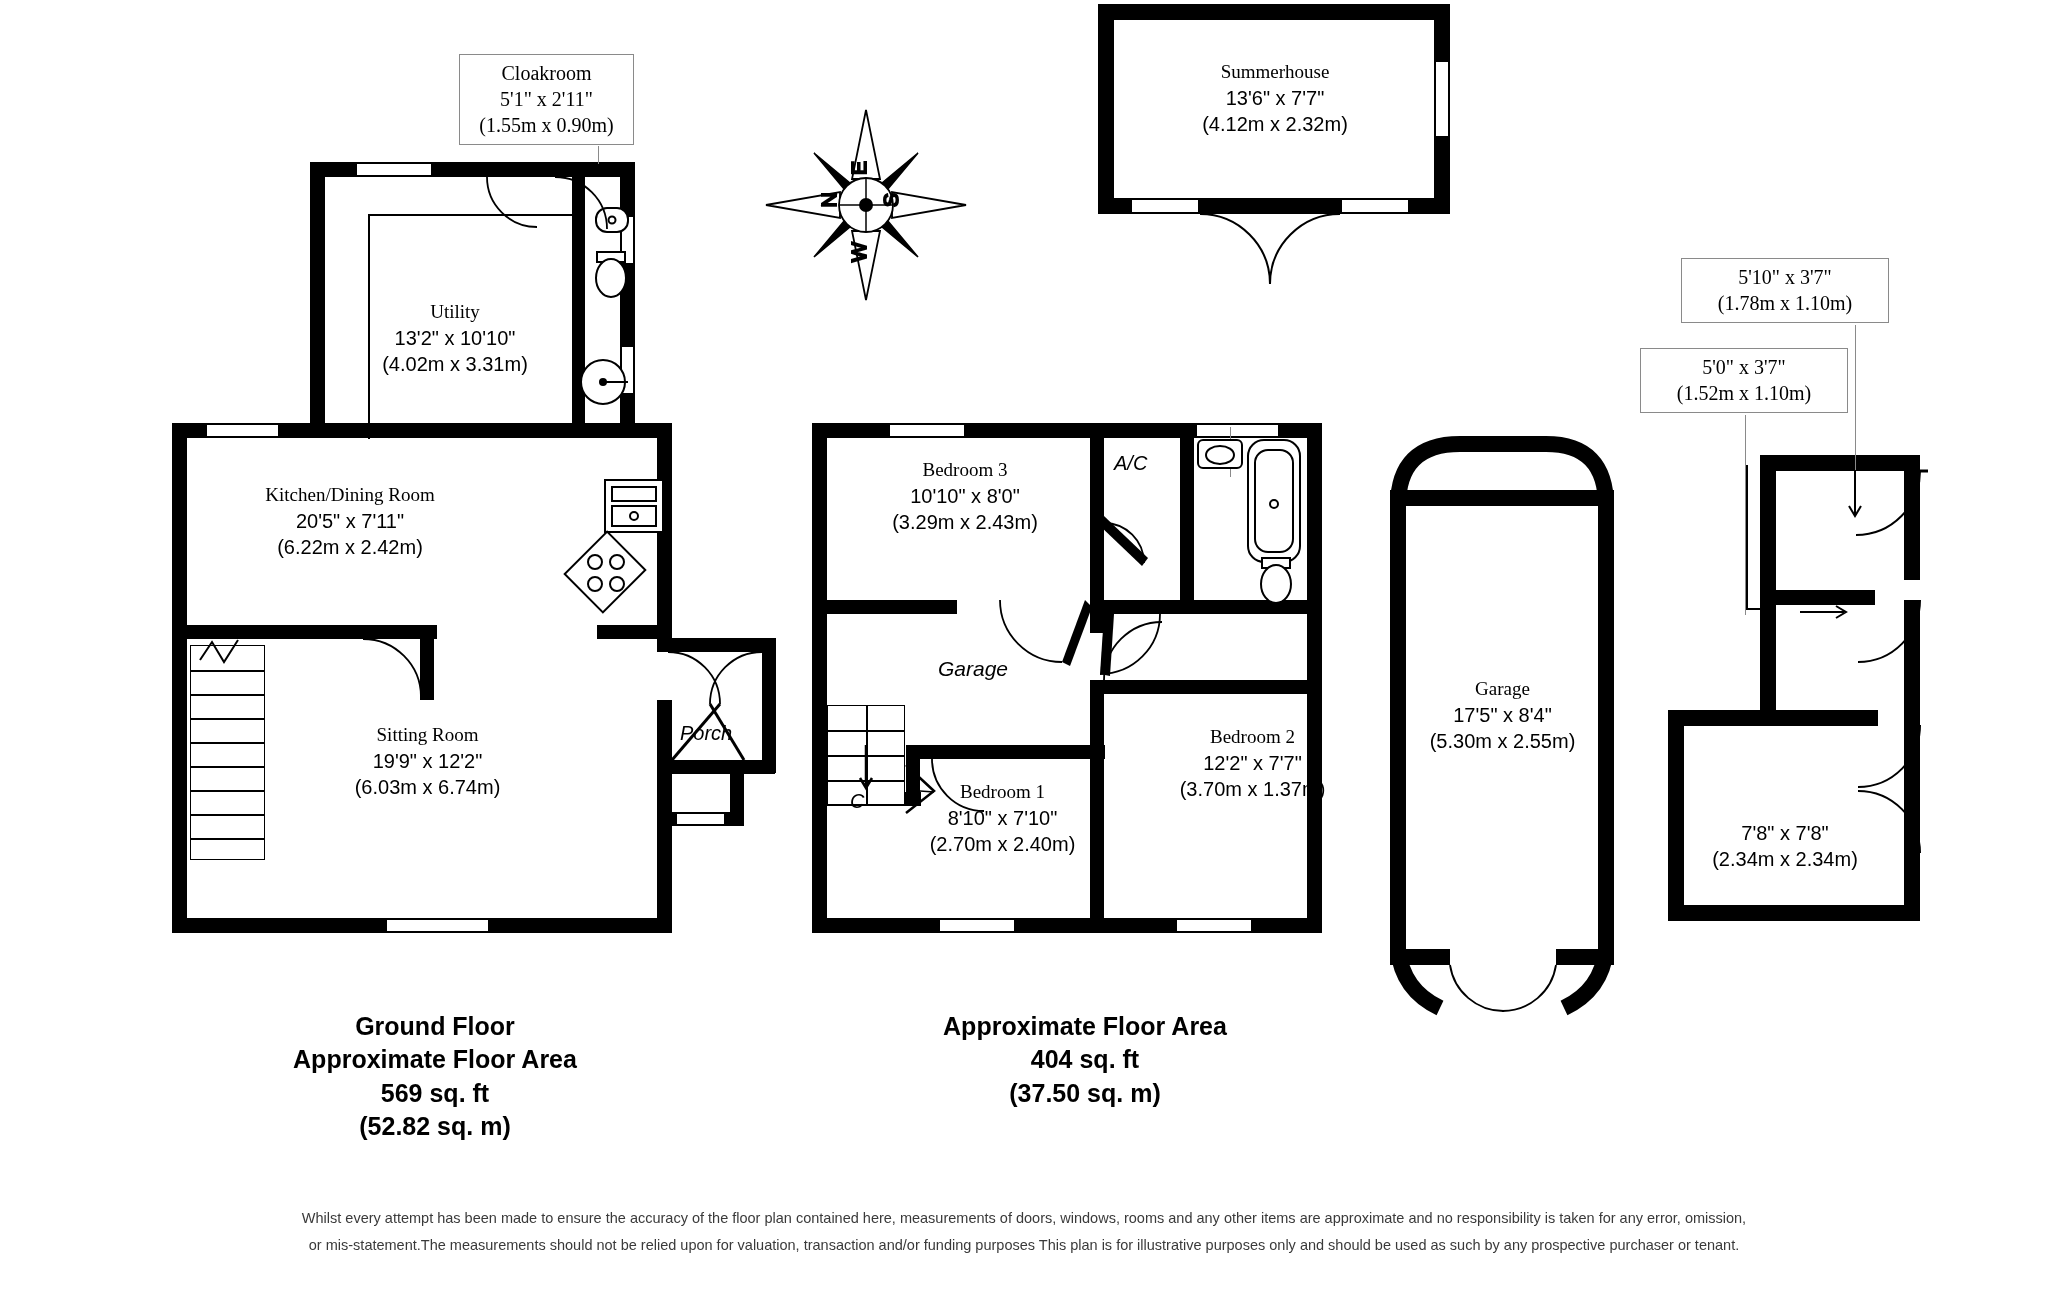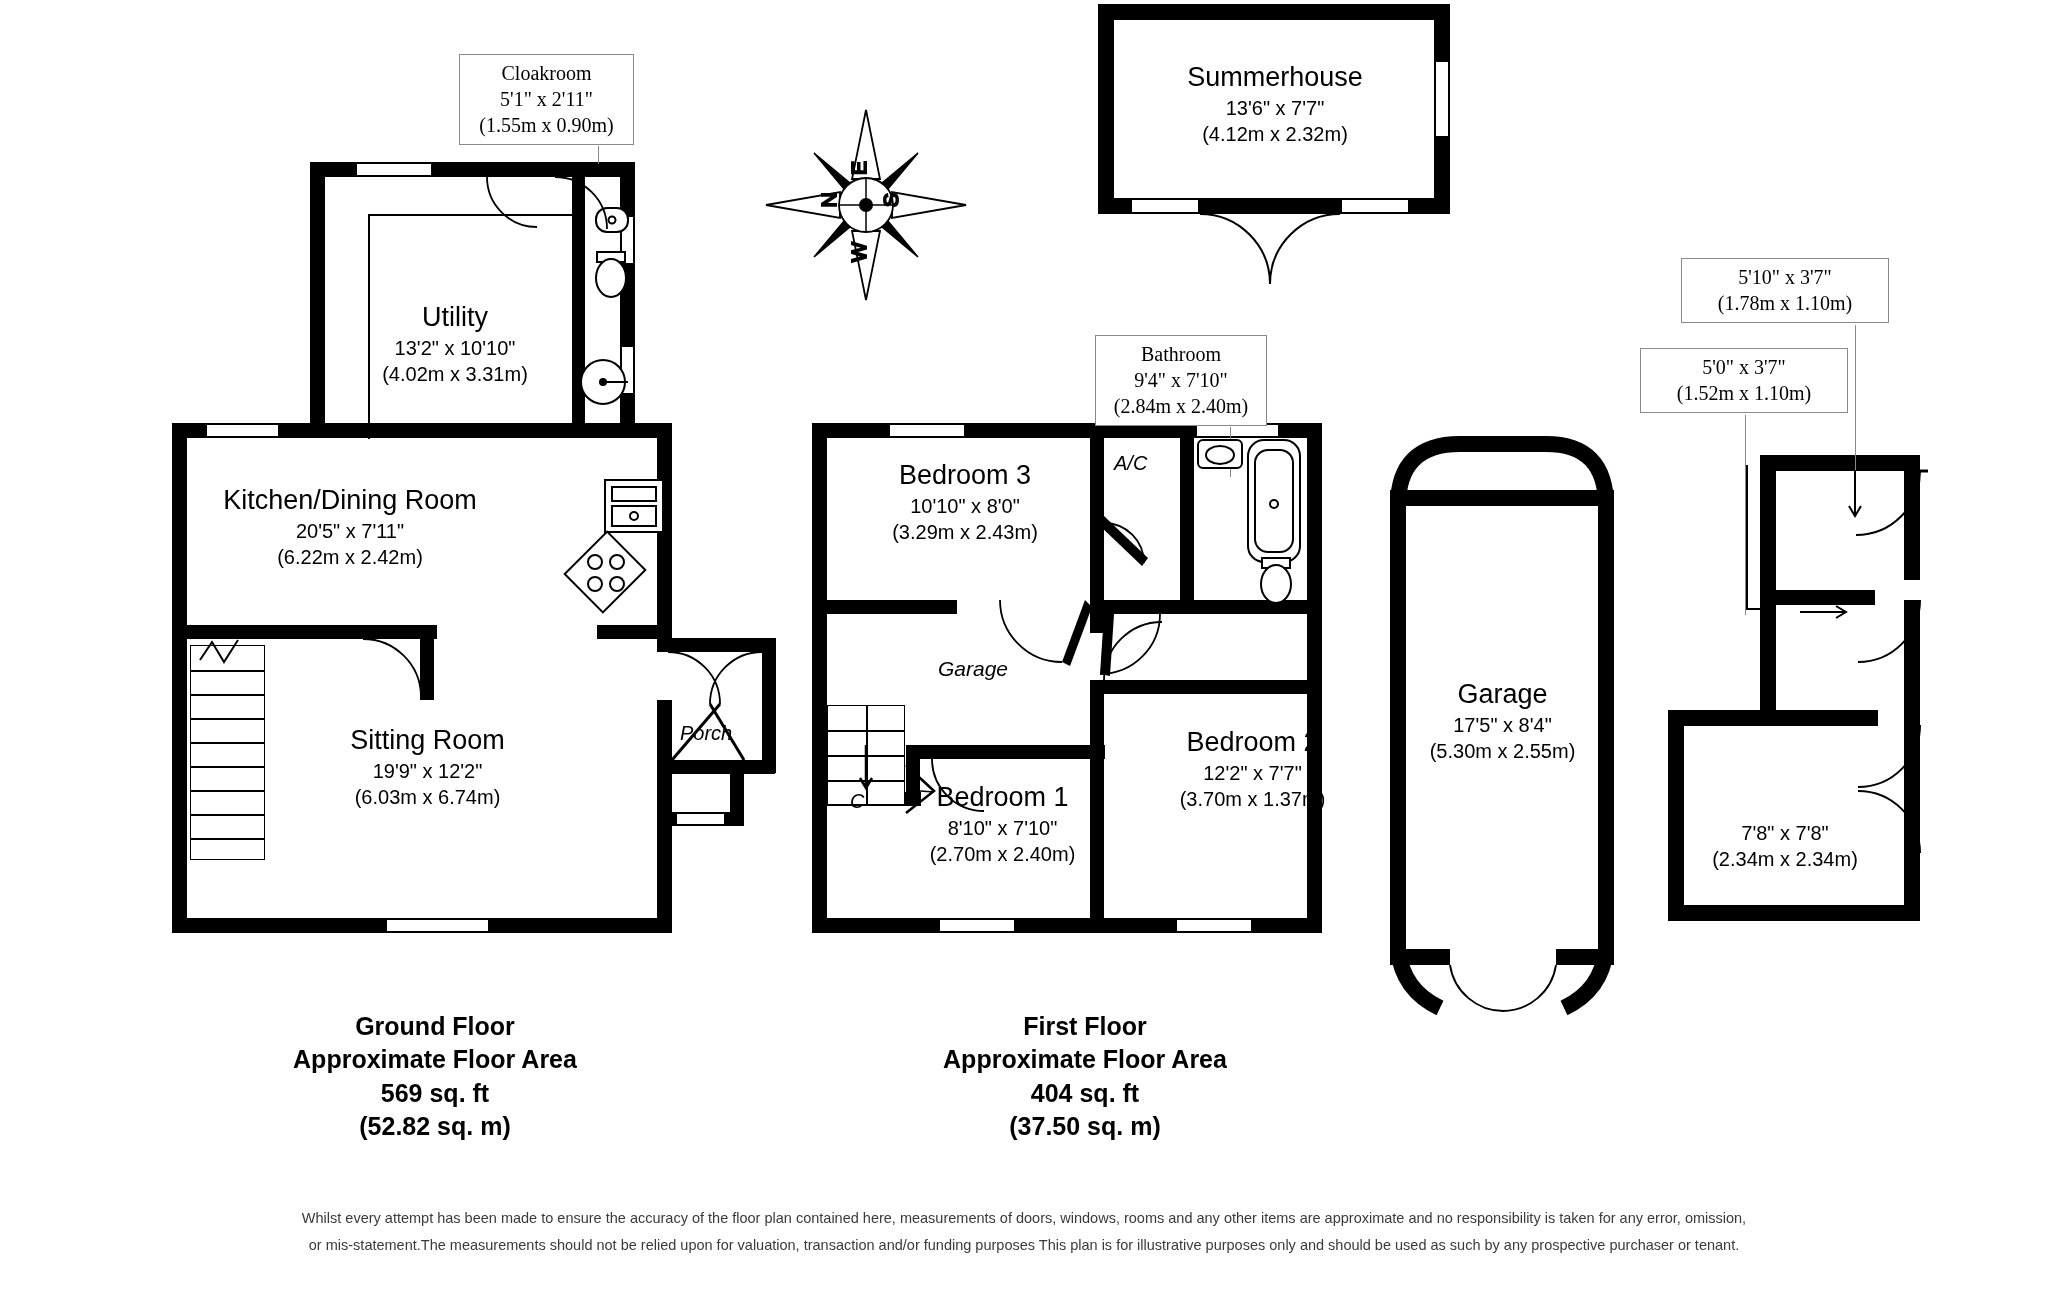--- a/index.html
+++ b/index.html
@@ -35,21 +35,21 @@
     box-sizing: border-box;
   }
   .label {
     position: absolute;
     text-align: center;
     line-height: 1.30;
     white-space: nowrap;
     font-size: 20px;
   }
   .label .ln { display: block; }
-  .label .nm { font-size: 27px; }
+  .label .nm { font-size: 19px; font-family: Liberation Serif, serif; }
   .callout {
     position: absolute;
     border: 1px solid #8a8a8a;
     background: #ffffff;
     text-align: center;
     line-height: 1.30;
     padding: 5px 10px 6px 10px;
     font-size: 20px;
     white-space: nowrap;
     box-sizing: border-box;
@@ -245,25 +245,20 @@
     <span class="ln">12'2" x 7'7"</span>
     <span class="ln">(3.70m x 1.37m)</span>
   </div>
 
   <div class="label" style="left:885px;top:780px;width:235px;">
     <span class="ln nm">Bedroom 1</span>
     <span class="ln">8'10" x 7'10"</span>
     <span class="ln">(2.70m x 2.40m)</span>
   </div>
 
-  <div class="callout" style="left:1095px;top:335px;width:172px;">
-    <span class="ln">Bathroom</span>
-    <span class="ln">9'4" x 7'10"</span>
-    <span class="ln">(2.84m x 2.40m)</span>
-  </div>
   <div class="leader" style="left:1230px;top:427px;height:50px;"></div>
 
   <div class="wall" style="left:1390px;top:490px;width:16px;height:475px;"></div>
   <div class="wall" style="left:1598px;top:490px;width:16px;height:475px;"></div>
   <div class="wall" style="left:1390px;top:490px;width:224px;height:16px;"></div>
   <div class="wall" style="left:1390px;top:949px;width:60px;height:16px;"></div>
   <div class="wall" style="left:1556px;top:949px;width:58px;height:16px;"></div>
 
   <div class="label" style="left:1385px;top:677px;width:235px;">
     <span class="ln nm">Garage</span>
@@ -303,21 +298,20 @@
   <div class="leader" style="left:1745px;top:415px;height:200px;"></div>
 
   <div class="floor-caption" style="left:200px;top:1010px;width:470px;">
     <span class="ln">Ground Floor</span>
     <span class="ln">Approximate Floor Area</span>
     <span class="ln">569 sq. ft</span>
     <span class="ln">(52.82 sq. m)</span>
   </div>
 
   <div class="floor-caption" style="left:850px;top:1010px;width:470px;">
-    <span class="ln">First Floor</span>
     <span class="ln">Approximate Floor Area</span>
     <span class="ln">404 sq. ft</span>
     <span class="ln">(37.50 sq. m)</span>
   </div>
 
   <div class="disclaimer" style="top:1205px;">
     <span class="ln">Whilst every attempt has been made to ensure the accuracy of the floor plan contained here, measurements of doors, windows, rooms and any other items are approximate and no responsibility is taken for any error, omission,</span>
     <span class="ln">or mis-statement.The measurements should not be relied upon for valuation, transaction and/or funding purposes This plan is for illustrative purposes only and should be used as such by any prospective purchaser or tenant.</span>
   </div>
 

